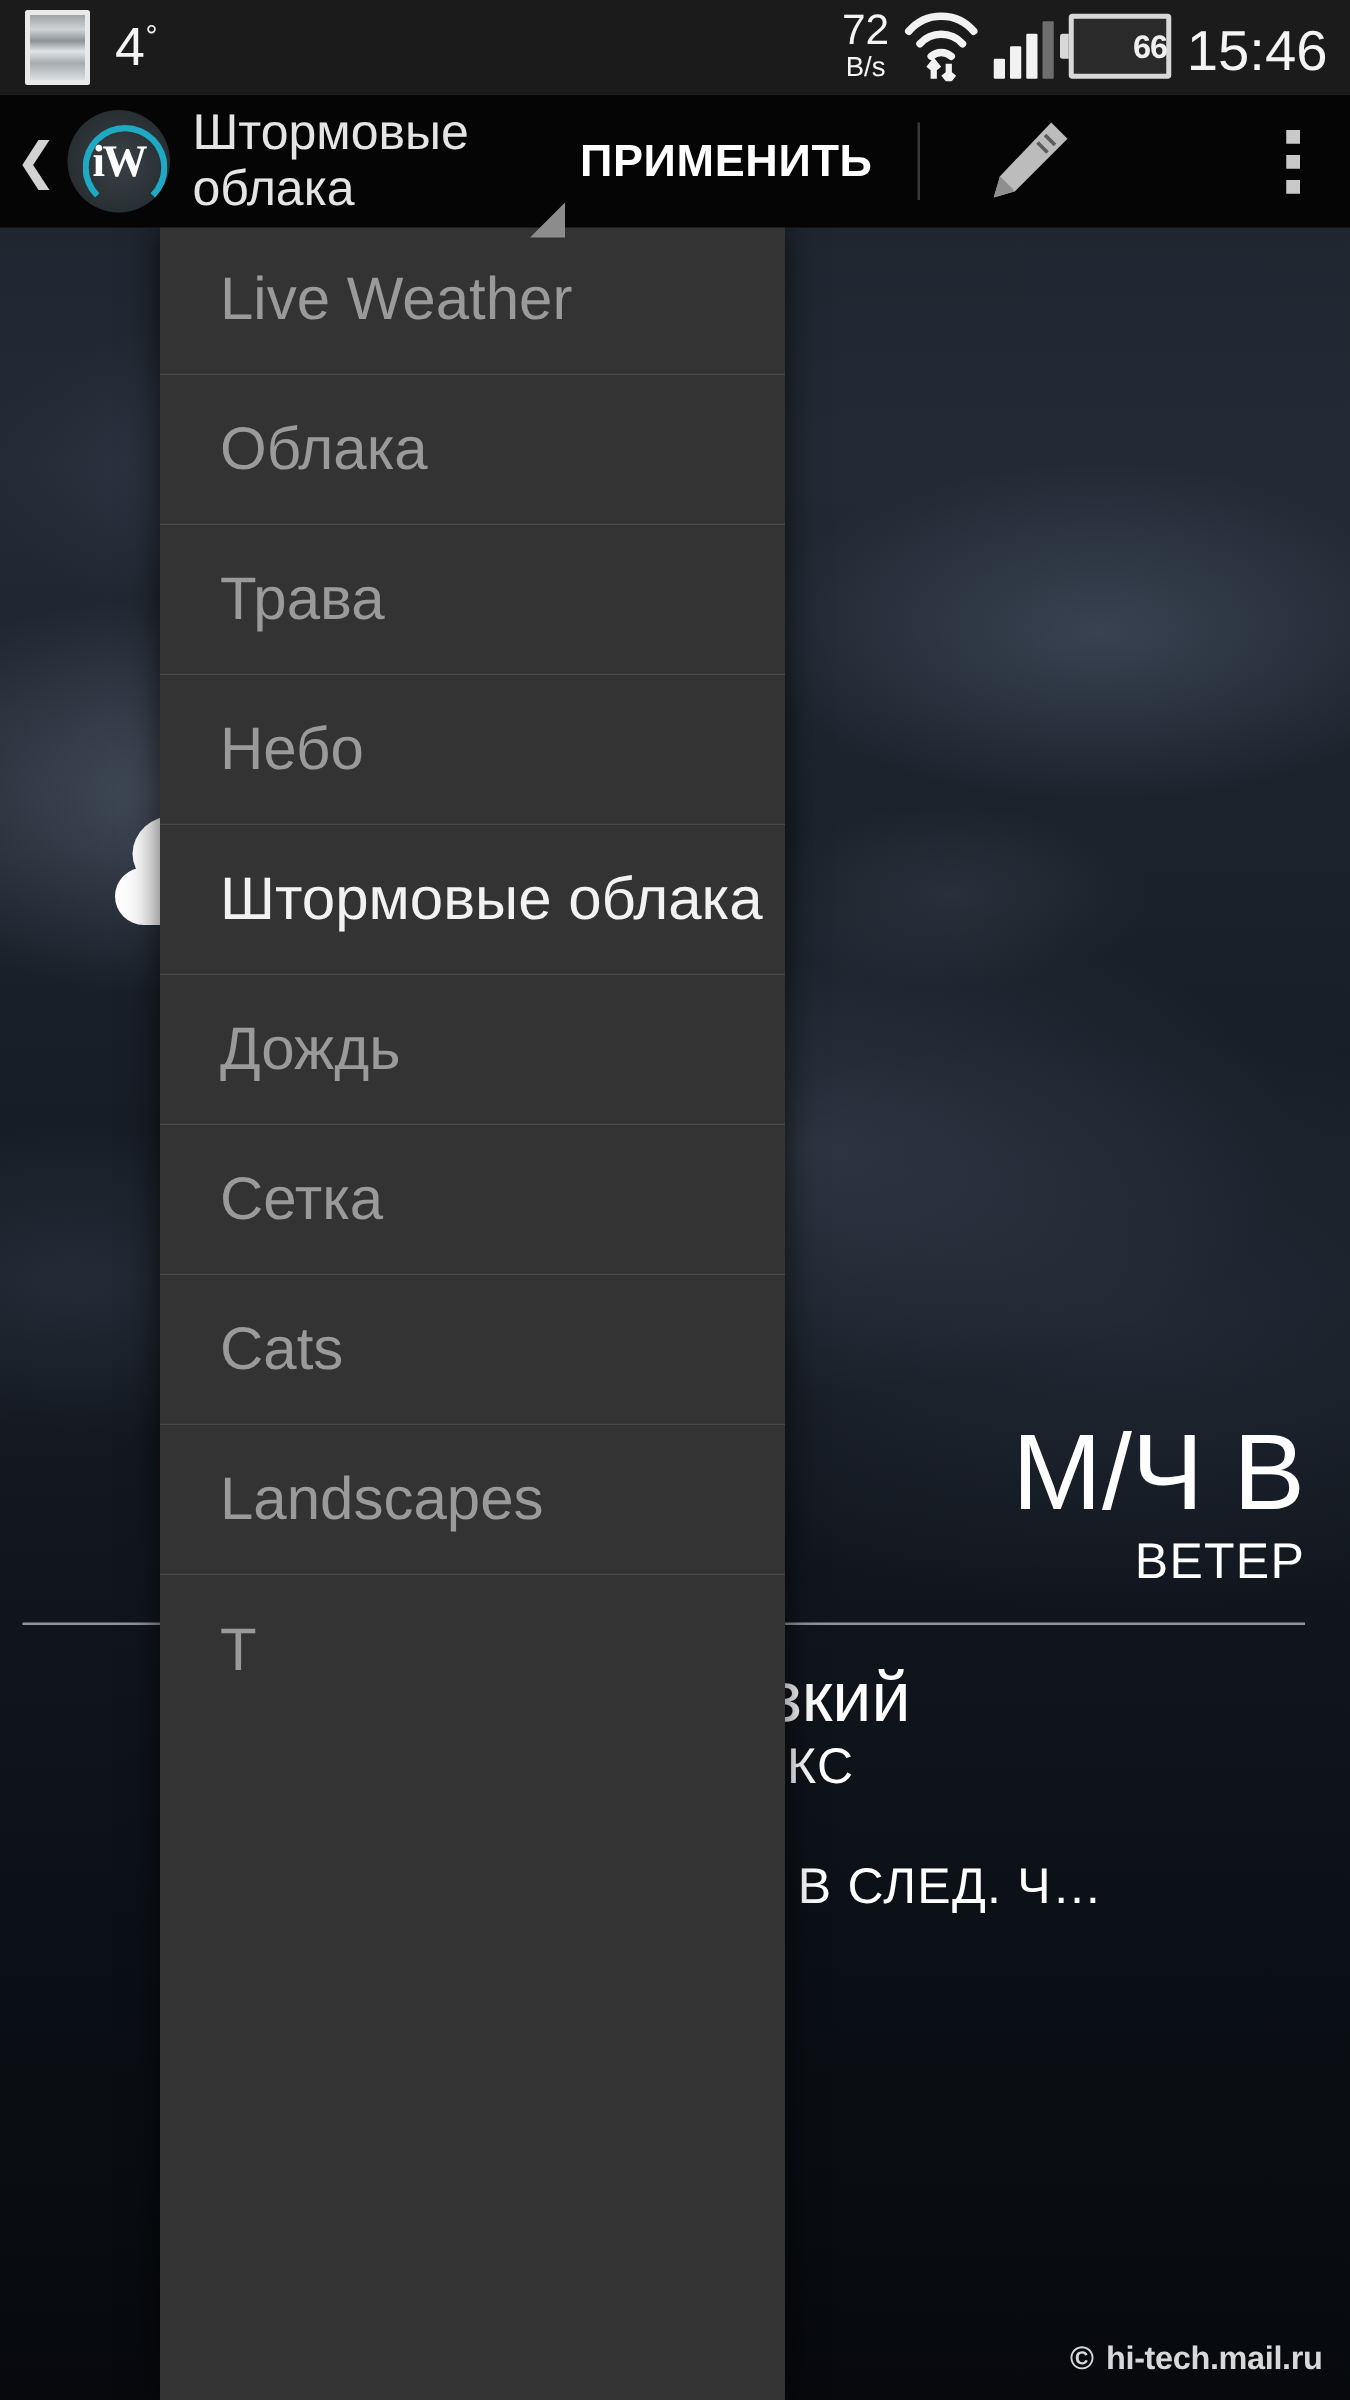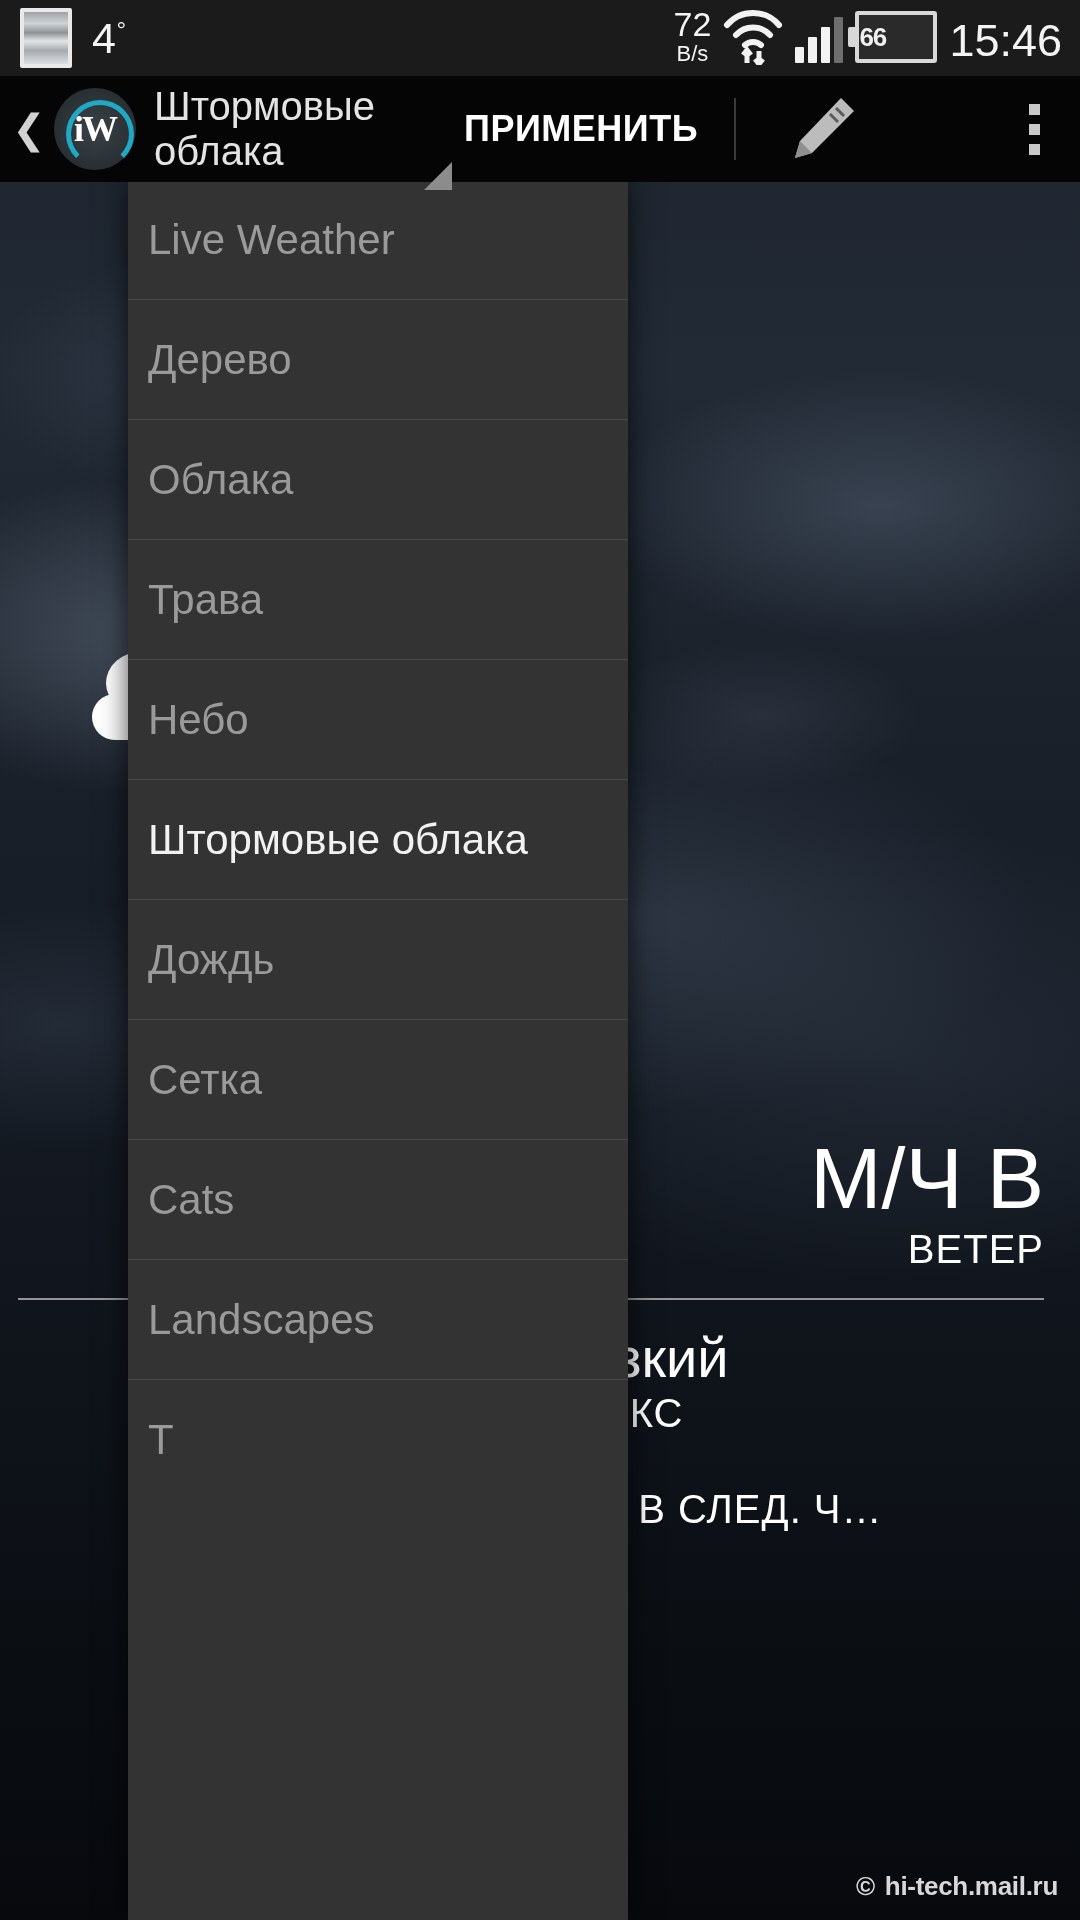--- a/index.html
+++ b/index.html
@@ -48,21 +48,21 @@
   .sb-right{margin-left:auto;display:flex;align-items:flex-end;padding-right:18px;gap:12px;}
   .sb-rate{display:flex;flex-direction:column;align-items:center;line-height:1;margin-bottom:4px;justify-content:flex-end;}
   .sb-rate .n{font-size:34px;font-weight:400;}
   .sb-rate .u{font-size:22px;font-weight:400;margin-top:2px;}
   .sb-wifi{position:relative;width:60px;height:56px;margin-bottom:4px;}
   .sb-bars{display:flex;align-items:flex-end;gap:4px;height:46px;margin-bottom:6px;}
   .sb-bars i{display:block;width:9px;background:#f2f2f2;border-radius:1px;}
   .sb-bars i.dim{background:#6e6e6e;}
   .sb-batt{
     width:74px;height:44px;border:4px solid #d8d8d8;border-radius:3px;
-    display:flex;align-items:center;justify-content:flex-start;margin-bottom:6px;position:relative;
+    display:flex;align-items:center;justify-content:flex-end;margin-bottom:6px;position:relative;
     background:#2a2a2a;
   }
   .sb-batt span{font-size:26px;font-weight:700;color:#f0f0f0;letter-spacing:-1px;}
   .sb-batt:before{content:"";position:absolute;left:-11px;top:12px;width:7px;height:20px;background:#d8d8d8;border-radius:2px 0 0 2px;}
   .sb-clock{font-size:45px;font-weight:400;letter-spacing:0px;margin-bottom:2px;}
 
   
   .actionbar{
     position:absolute;left:0;top:76px;width:1080px;height:106px;
     background:#050505;display:flex;align-items:center;
@@ -123,23 +123,23 @@
 
   
   .menu{
     position:absolute;left:128px;top:180px;width:500px;height:1740px;
     background:#333333;
     box-shadow:0 0 26px rgba(0,0,0,.7);
     overflow:hidden;
   }
   .menu-item{
     height:120px;display:flex;align-items:center;
-    padding-left:20px;box-sizing:border-box;
+    padding-left:48px;box-sizing:border-box;
     border-bottom:1px solid #4a4a4a;
-    color:#9a9a9a;font-size:42px;font-weight:300;white-space:nowrap;
+    color:#9a9a9a;font-size:48px;font-weight:300;white-space:nowrap;
   }
   .menu-item.selected{color:#f2f2f2;}
   .menu-item:last-child{border-bottom:none;}
 
   
   .watermark{
     position:absolute;right:22px;bottom:18px;color:#d8d8d8;
     font-size:26px;font-weight:700;letter-spacing:-.3px;
     display:flex;align-items:center;gap:10px;
   }
@@ -186,21 +186,20 @@
         <div class="m-lab">НДЕКС</div>
       </div>
       <div class="metric" style="padding-top:40px">
         <div class="m-lab">ДКИ В СЛЕД. Ч…</div>
       </div>
     </div>
   </div>
 
   <div class="menu" id="menu-list">
       <div class="menu-item">Live Weather</div>
-      <div class="menu-item">Дерево</div>
       <div class="menu-item">Облака</div>
       <div class="menu-item">Трава</div>
       <div class="menu-item">Небо</div>
       <div class="menu-item selected">Штормовые облака</div>
       <div class="menu-item">Дождь</div>
       <div class="menu-item">Сетка</div>
       <div class="menu-item">Cats</div>
       <div class="menu-item">Landscapes</div>
       <div class="menu-item">T</div>
     </div>

